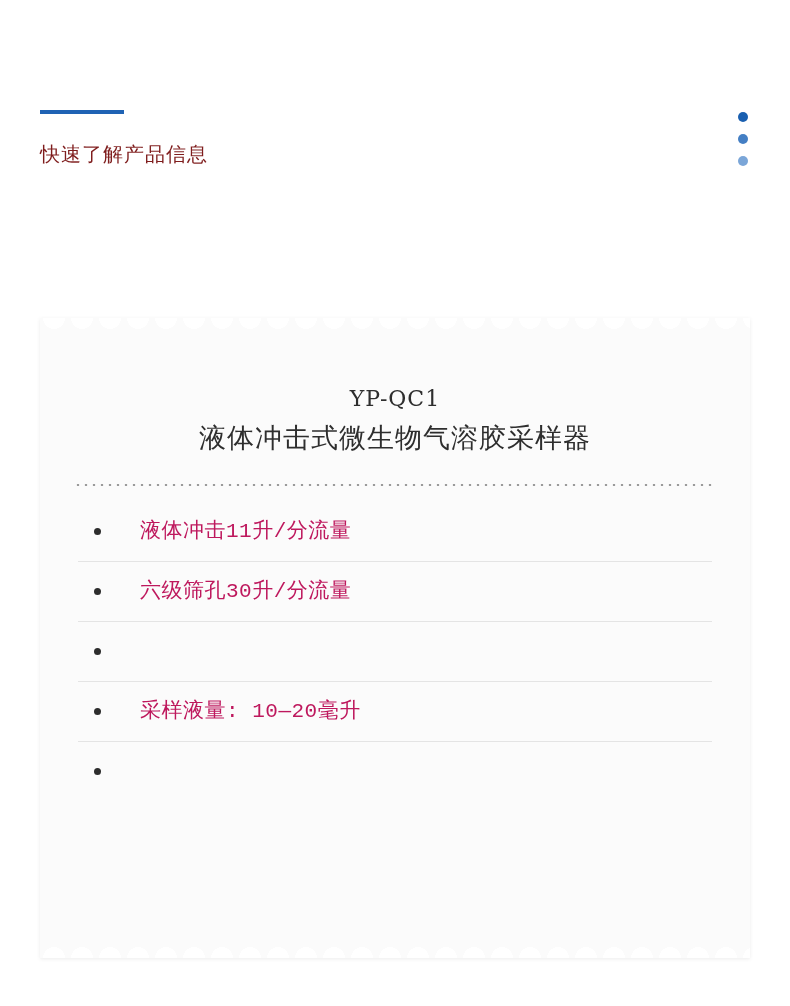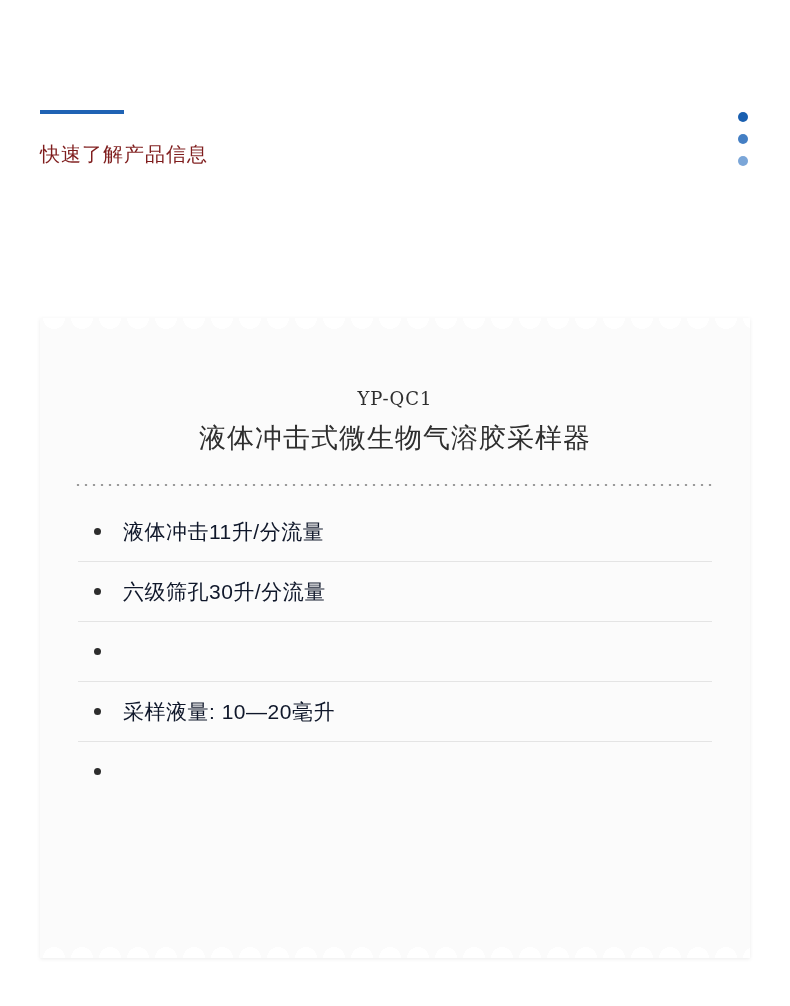--- a/index.html
+++ b/index.html
@@ -123,21 +123,21 @@
     padding: 46px 30px 0 30px;
     box-sizing: border-box;
   }
 
   .card-title {
     text-align: center;
     font-family: "DejaVu Serif", "Liberation Serif", serif;
     color: #2e2e2e;
   }
   .card-title .line1 {
-    font-size: 18px;
+    font-size: 22px;
     line-height: 38px;
     letter-spacing: 1px;
   }
   .card-title .line2 {
     font-size: 27px;
     line-height: 40px;
     letter-spacing: 1px;
   }
 
   .dotted-sep {
@@ -165,23 +165,24 @@
     flex: 0 0 auto;
     width: 7px;
     height: 7px;
     border-radius: 50%;
     background: #2d2d2d;
     margin: 0 22px 0 16px;
   }
   .spec-text {
     font-size: 21px;
     line-height: 28px;
-    color: #0f172a;
+    color: #be185d;
     letter-spacing: 0.5px;
-    font-family: Liberation Sans, sans-serif;
+    font-family: Liberation Mono, monospace;
+    margin-left: 17px;
   }
 </style>
 </head>
 <body>
 
 <div class="page">
 
   <div class="header">
     <div class="header-rule"></div>
     <div class="header-sub">快速了解产品信息</div>

